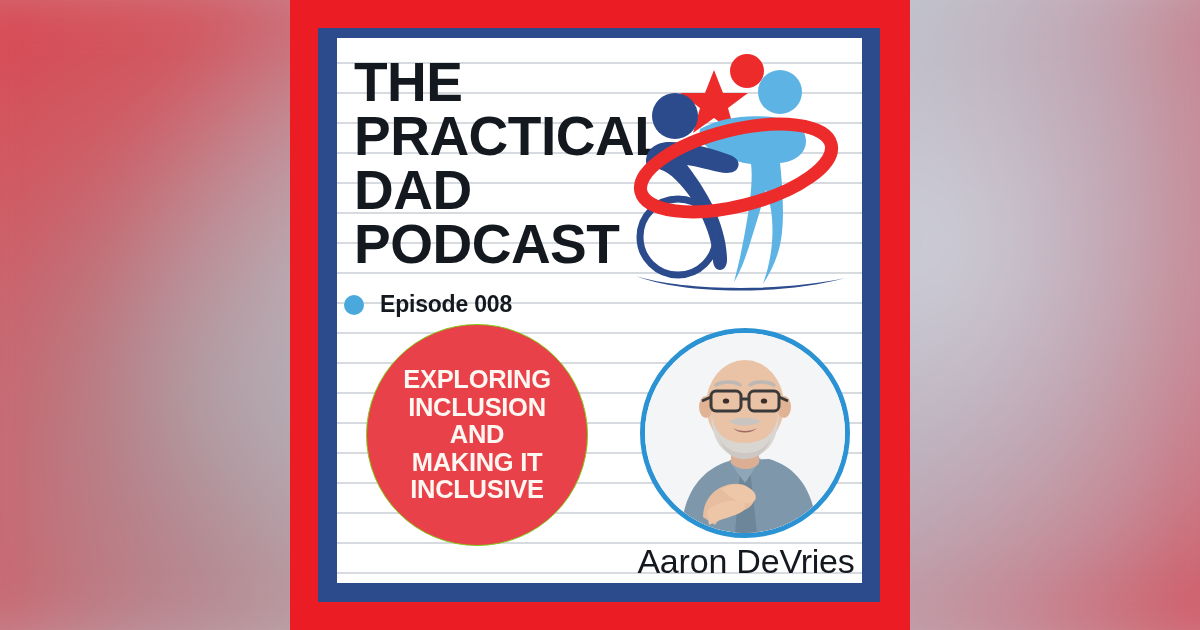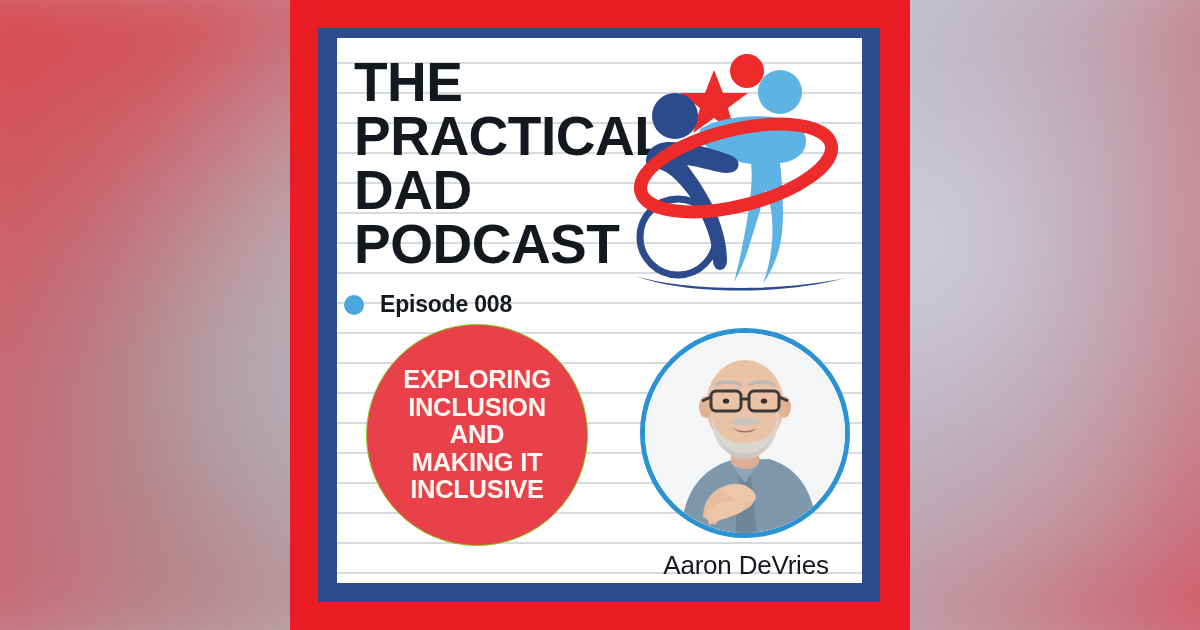--- a/index.html
+++ b/index.html
@@ -172,25 +172,24 @@
   #host-name {
     position: absolute;
     left: 280px;
     top: 505px;
     width: 258px;
     text-align: center;
     color: #14181f;
   }
   #host-name .name {
     display: block;
-    font-size: 26px;
+    font-size: 34px;
     line-height: 1.1;
     letter-spacing: -0.2px;
     white-space: nowrap;
-    margin-top: 8px;
   }
   #host-name .tagline {
     display: block;
     font-size: 26px;
     font-weight: bold;
     line-height: 1.1;
     letter-spacing: -0.4px;
     white-space: nowrap;
   }
 </style>

